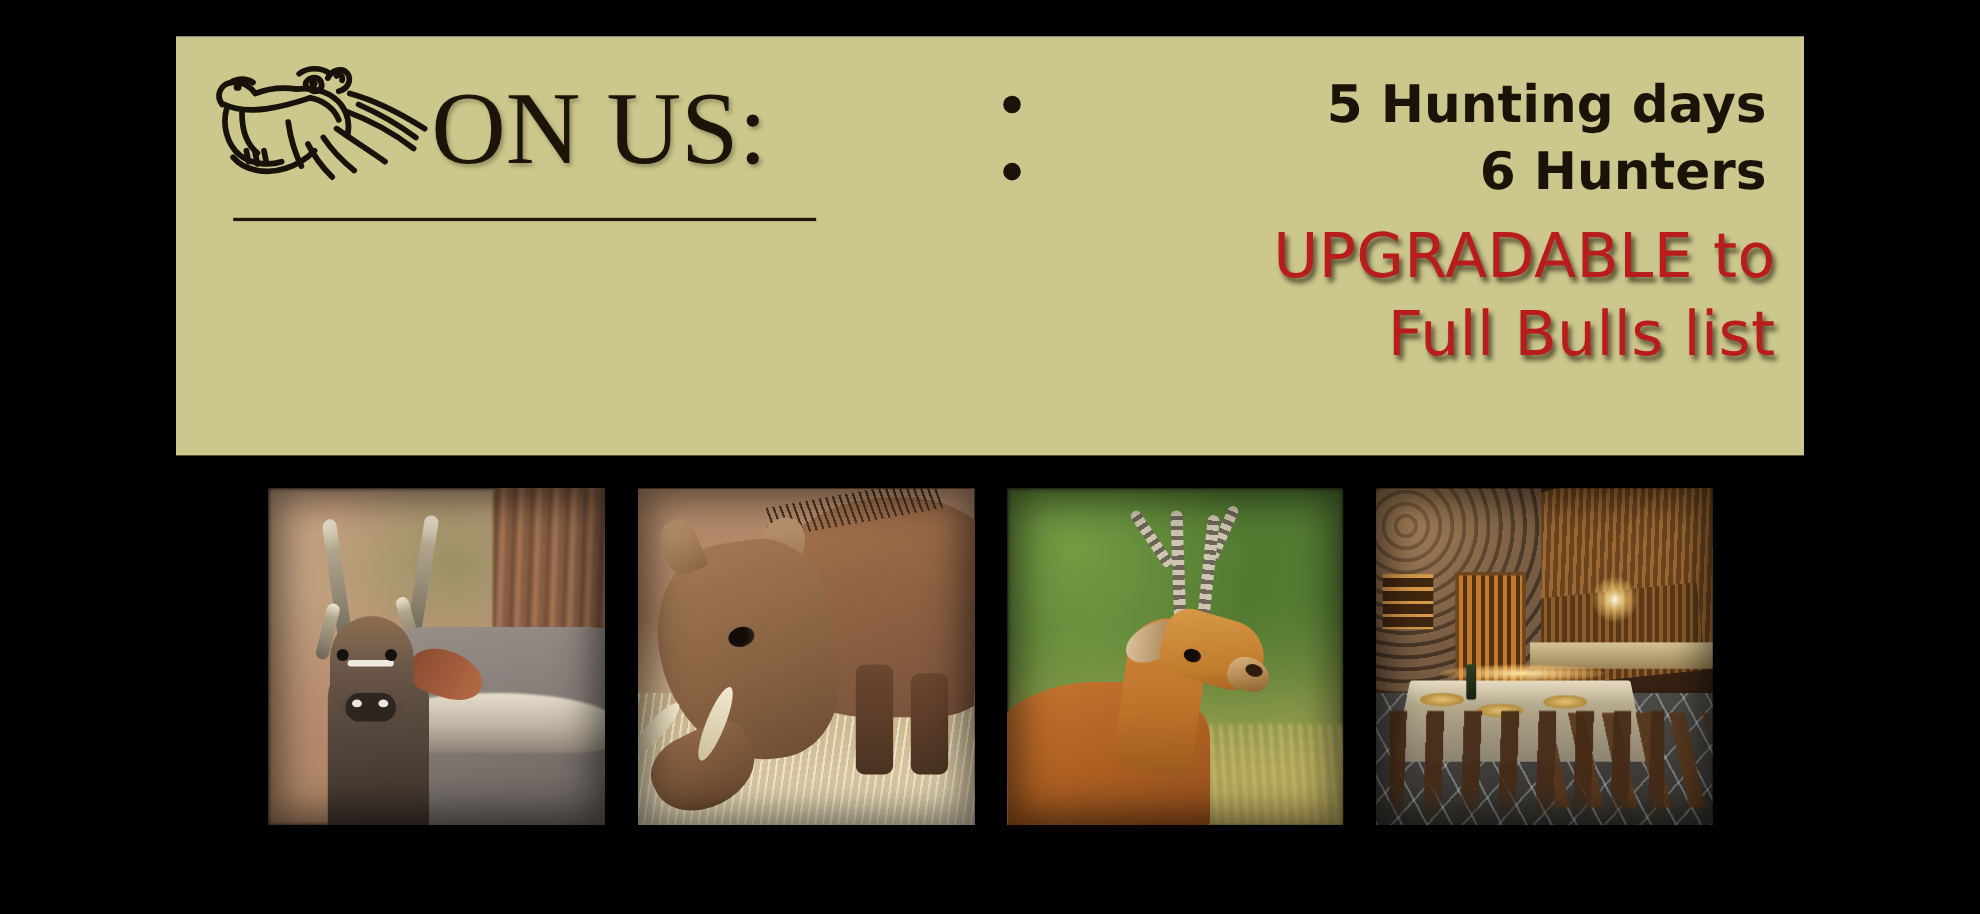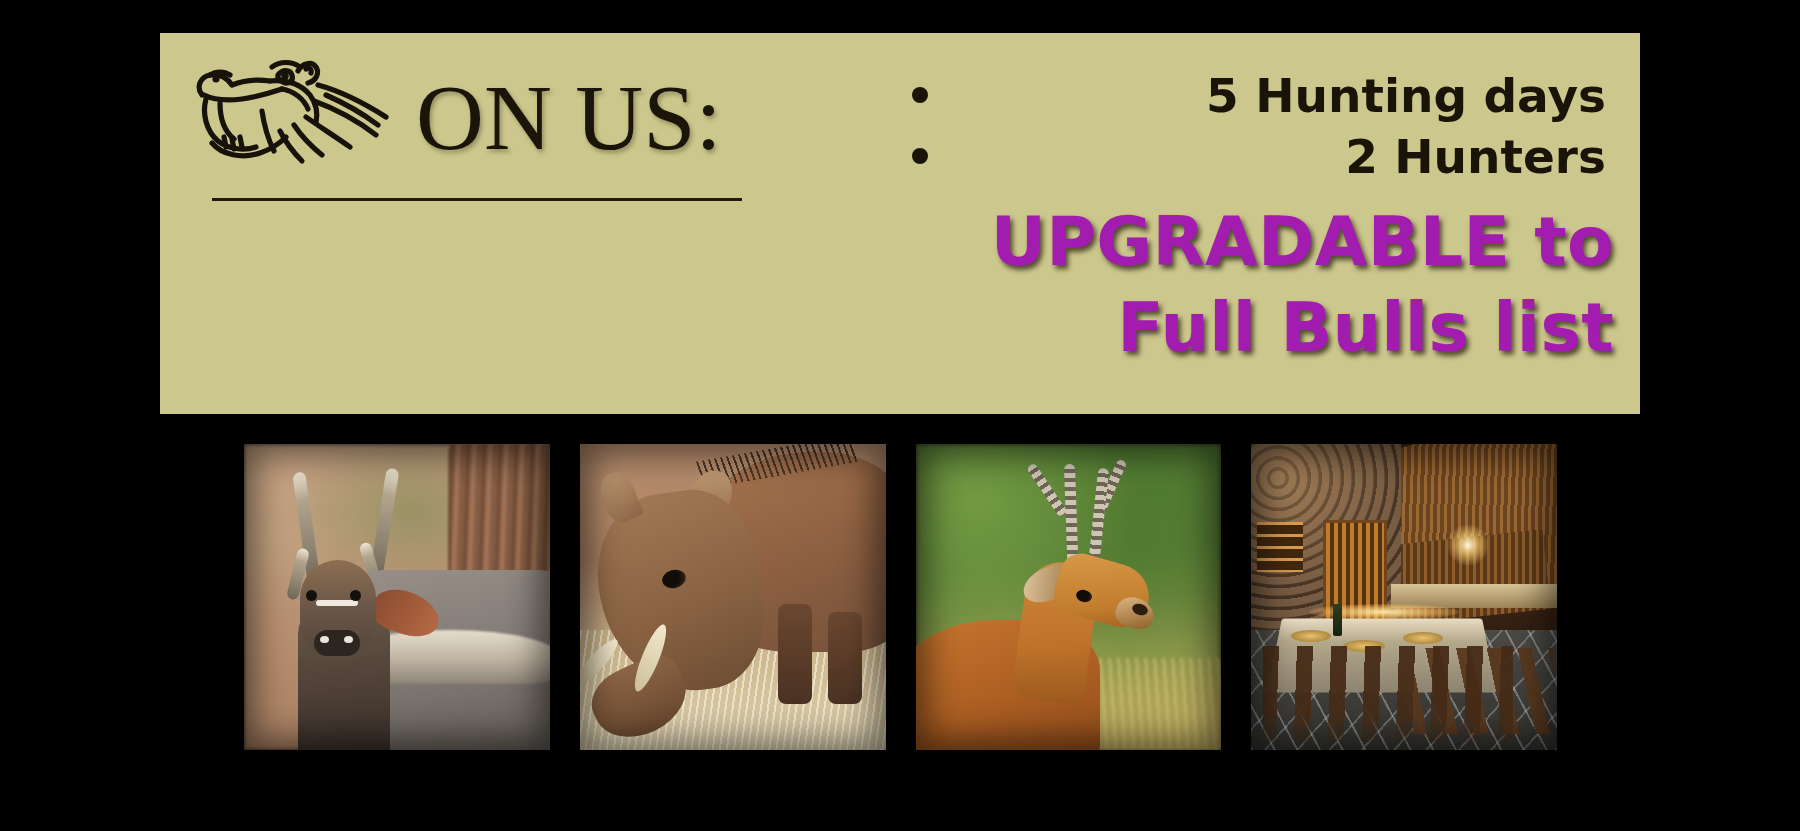--- a/index.html
+++ b/index.html
@@ -35,21 +35,20 @@
   .banner-left {
     position: absolute;
     left: 30px;
     top: 18px;
     width: 660px;
   }
   .brand-row {
     display: flex;
     align-items: center;
     height: 125px;
-    gap: 24px;
   }
   .logo-mark {
     width: 210px;
     height: 125px;
     flex: 0 0 210px;
     margin-right: -8px;
     overflow: visible;
   }
   .logo-mark svg { display: block; }
   .brand-word {
@@ -111,24 +110,24 @@
     border-radius: 50%;
     background: #1a1408;
   }
   .upgrade-block {
     margin-top: 12px;
     text-align: right;
     padding-right: 4px;
   }
   .upgrade-line {
     font-family: "DejaVu Sans", sans-serif;
-    font-weight: 700;
-    font-size: 68px;
+    font-weight: 400;
+    font-size: 56px;
     line-height: 1.26;
-    color: #a21caf;
+    color: #b91c1c;
     letter-spacing: 0.3px;
     white-space: nowrap;
     text-shadow: 3px 4px 5px rgba(35,30,12,0.72);
   }
 
   
   .photo-strip {
     position: absolute;
     left: 244px;
     top: 444px;
@@ -561,21 +560,21 @@
     </div>
 
     <div class="banner-right">
       <ul class="bullet-list">
         <li class="bullet-item">
           <span class="bullet-dot"></span>
           <span>5 Hunting days</span>
         </li>
         <li class="bullet-item">
           <span class="bullet-dot"></span>
-          <span>2 Hunters</span>
+          <span>6 Hunters</span>
         </li>
       </ul>
 
       <div class="upgrade-block">
         <div class="upgrade-line">UPGRADABLE to</div>
         <div class="upgrade-line">Full Bulls list</div>
       </div>
     </div>
   </div>
 

